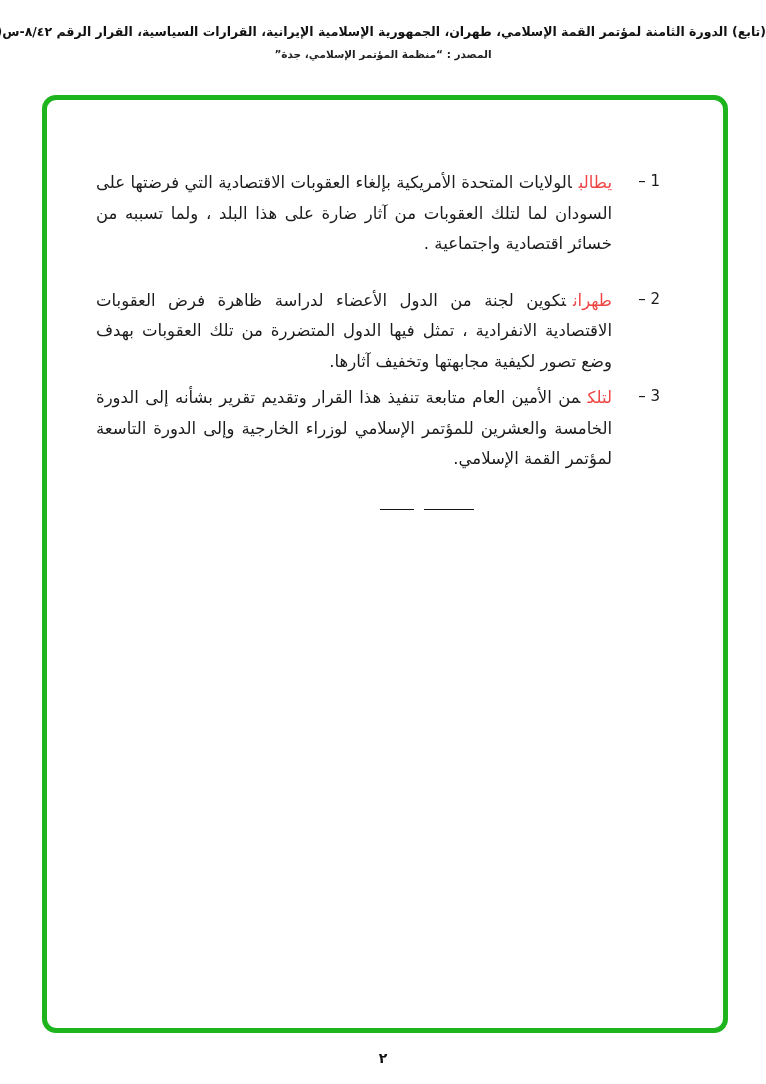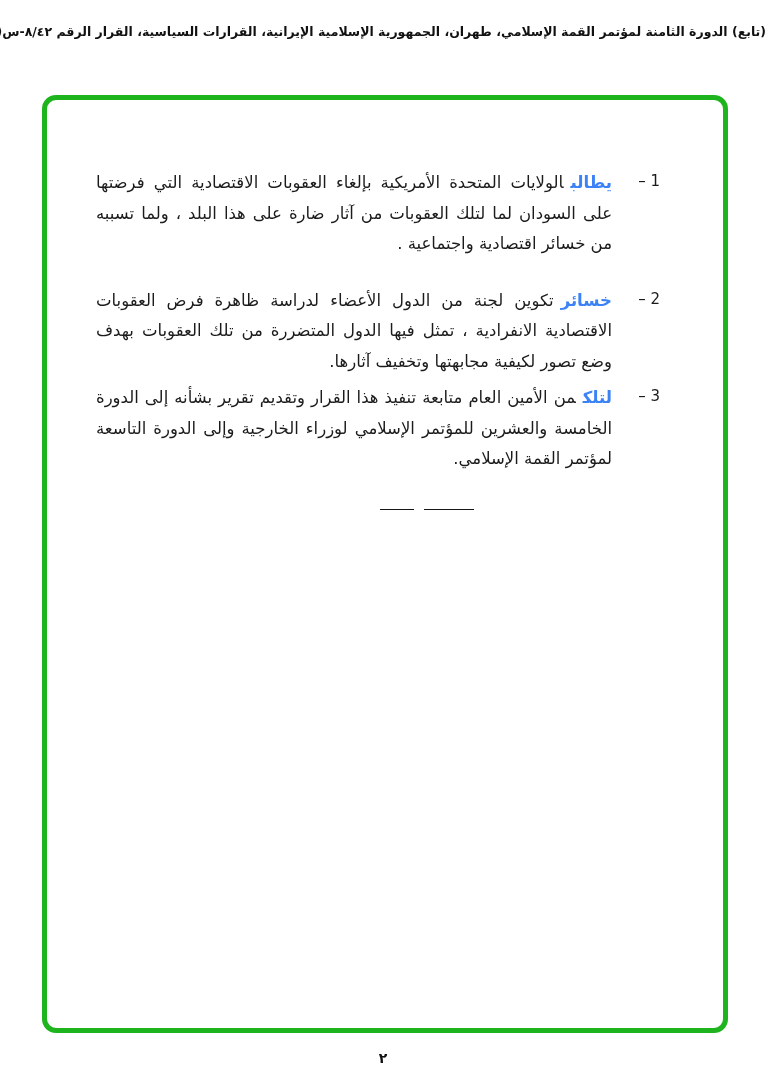--- a/index.html
+++ b/index.html
@@ -80,22 +80,22 @@
   .item-text {
     flex: 1;
     margin: 0;
     font-size: 16.5px;
     line-height: 1.85;
     color: #1b1b1b;
     text-align: justify;
     text-justify: inter-word;
   }
   .lead {
-    font-weight: bold;
-    color: #3b82f6;
+    font-weight: normal;
+    color: #ef4444;
     margin-left: 7px; 
   }
 
   
   .separator {
     direction: ltr;
     display: flex;
     gap: 10px;
     margin-top: 34px;
     margin-left: 284px;
@@ -120,37 +120,38 @@
     color: #111111;
   }
 </style>
 </head>
 <body>
 
 <div class="page">
 
   <header class="page-header">
     <div class="header-title" dir="rtl">(تابع) الدورة الثامنة لمؤتمر القمة الإسلامي، طهران، الجمهورية الإسلامية الإيرانية، القرارات السياسية، القرار الرقم ٨/٤٢-س(ق.إ)</div>
+    <div class="header-source" dir="rtl">المصدر :  “منظمة المؤتمر الإسلامي، جدة”</div>
   </header>
 
   <div class="green-frame"></div>
 
   <main class="content" dir="rtl">
 
     <div class="item item-1">
       <div class="item-number">1 –</div>
       <p class="item-text">
         <strong class="lead">يطالب</strong><span>الولايات المتحدة الأمريكية بإلغاء العقوبات الاقتصادية التي فرضتها على السودان لما لتلك العقوبات من آثار ضارة على هذا البلد ، ولما تسببه من خسائر اقتصادية واجتماعية .</span>
       </p>
     </div>
 
     <div class="item item-2">
       <div class="item-number">2 –</div>
       <p class="item-text">
-        <strong class="lead">خسائر</strong><span>تكوين لجنة من الدول الأعضاء لدراسة ظاهرة فرض العقوبات الاقتصادية الانفرادية ، تمثل فيها الدول المتضررة من تلك العقوبات بهدف وضع تصور لكيفية مجابهتها وتخفيف آثارها.</span>
+        <strong class="lead">طهران</strong><span>تكوين لجنة من الدول الأعضاء لدراسة ظاهرة فرض العقوبات الاقتصادية الانفرادية ، تمثل فيها الدول المتضررة من تلك العقوبات بهدف وضع تصور لكيفية مجابهتها وتخفيف آثارها.</span>
       </p>
     </div>
 
     <div class="item item-3">
       <div class="item-number">3 –</div>
       <p class="item-text">
         <strong class="lead">لتلك</strong><span>من الأمين العام متابعة تنفيذ هذا القرار وتقديم تقرير بشأنه إلى الدورة الخامسة والعشرين للمؤتمر الإسلامي لوزراء الخارجية وإلى الدورة التاسعة لمؤتمر القمة الإسلامي.</span>
       </p>
     </div>
 

